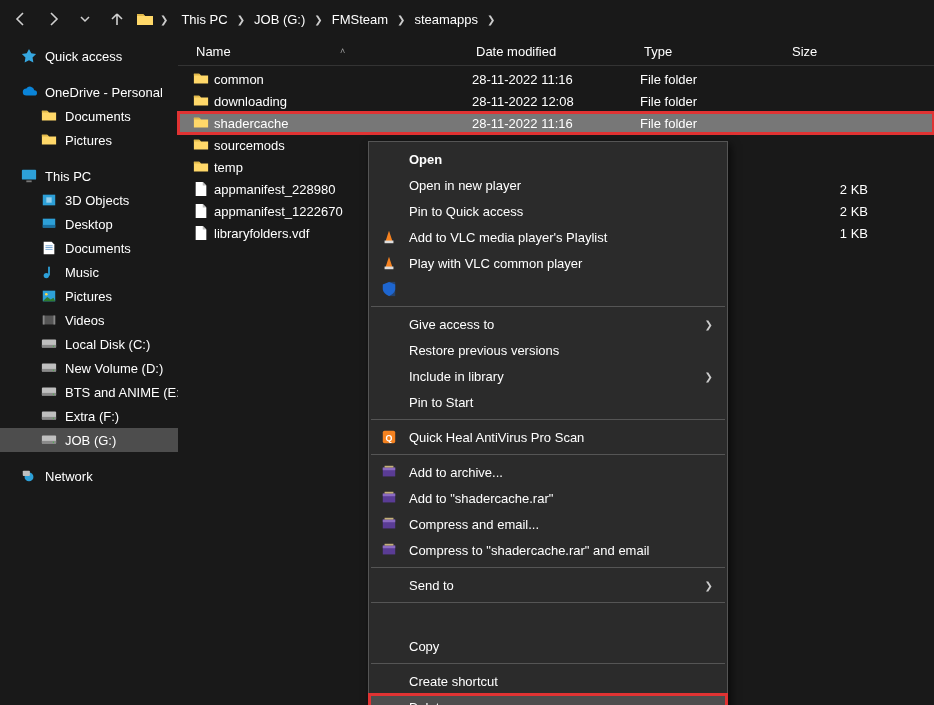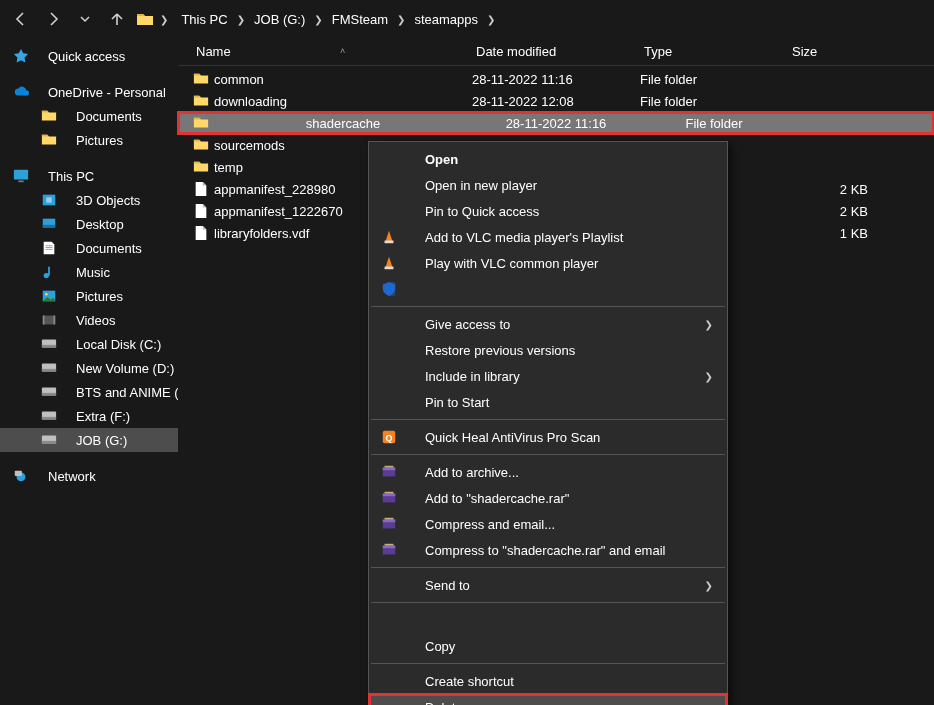--- a/index.html
+++ b/index.html
@@ -8,45 +8,45 @@
   .navbar { display: flex; align-items: center; height: 38px; padding: 0 8px; gap: 6px; }
   .nav-btn { width: 26px; height: 26px; display: flex; align-items: center; justify-content: center; color: #d0d0d0; cursor: pointer; }
   .nav-btn svg { stroke: #d0d0d0; }
   .breadcrumbs { display: flex; align-items: center; gap: 4px; color: #fff; font-size: 13px; padding-left:4px;}
   .crumb { padding: 2px 3px; }
   .crumb-sep { font-size: 10px; color:#ccc; padding: 0 2px;}
   .layout { display: flex; height: calc(705px - 38px); }
   
   .sidebar { width: 178px; padding: 6px 0; overflow:hidden;}
   .sb-group { margin-bottom: 12px; }
-  .sb-item { display: flex; align-items: center; gap: 18px; padding: 4px 8px 4px 12px; height: 24px; cursor: pointer; white-space: nowrap;}
+  .sb-item { display: flex; align-items: center; gap: 7px; padding: 4px 8px 4px 20px; height: 24px; cursor: pointer; white-space: nowrap;}
   .sb-item.sub { padding-left: 40px; }
   .sb-item.selected { background: #4d4d4d; }
   .sb-ico { width: 18px; height: 16px; display:inline-flex; align-items:center; justify-content:center;}
   
   .main { flex: 1; position: relative; }
   .col-headers { display: flex; align-items: center; height: 28px; border-bottom: 1px solid #333; padding-left: 12px; color:#fff; }
   .col-headers .col { display:flex; align-items:center; gap:6px; padding-left:6px;}
   .sort-arrow { font-size: 9px; position:absolute; left:150px; top:2px; color:#999;}
   .c-name { width: 280px; position:relative;}
   .c-date { width: 168px; }
   .c-type { width: 148px; text-align: center; }
   .c-size { width: 100px; text-align:right; padding-right:20px;}
   .files { padding-top: 2px; }
   .row { display: flex; align-items: center; height: 22px; padding-left: 14px; }
   .row.selected   { background: #777; }
-  .row.highlighted{ outline: 3px solid #e03333; outline-offset:-2px;text-align:center; }
+  .row.highlighted{ outline: 3px solid #e03333; outline-offset:-2px; }
   .row .r-ico { width: 22px; display:inline-flex; align-items:center;}
   .row .r-name { width: 258px; overflow:hidden; text-overflow:ellipsis; white-space:nowrap;}
   .row .r-date { width: 168px; }
   .row .r-type { width: 148px; overflow:hidden; text-overflow:ellipsis; white-space: nowrap;}
   .row .r-size { width: 80px; text-align:right; }
   
   .ctx-menu { position: absolute; left: 368px; top: 141px; width: 360px; background: #2b2b2b; border: 1px solid #555; box-shadow: 3px 3px 8px rgba(0,0,0,.6); padding: 4px 0; z-index: 10; }
-  .ctx-item { display: flex; align-items: center; height: 26px; padding: 0 14px 0 10px; gap: 26px; cursor: default; position:relative;}
+  .ctx-item { display: flex; align-items: center; height: 26px; padding: 0 14px 0 10px; gap: 10px; cursor: default; position:relative;}
   .ctx-item:hover, .ctx-item.hover { background: #4d4d4d; }
   .ctx-item.highlighted { outline: 3px solid #e03333; outline-offset:-2px; }
   .ctx-ico { width: 20px; height:18px; display:inline-flex; align-items:center; justify-content:center;}
   .ctx-txt { flex:1; }
   .ctx-arrow { font-size: 10px; color:#ccc; }
   .ctx-sep { height: 1px; background: #555; margin: 4px 2px; }
   
   .folder-svg { fill:#ffd869; }
   .file-svg   { fill:#fff; }
 </style>

